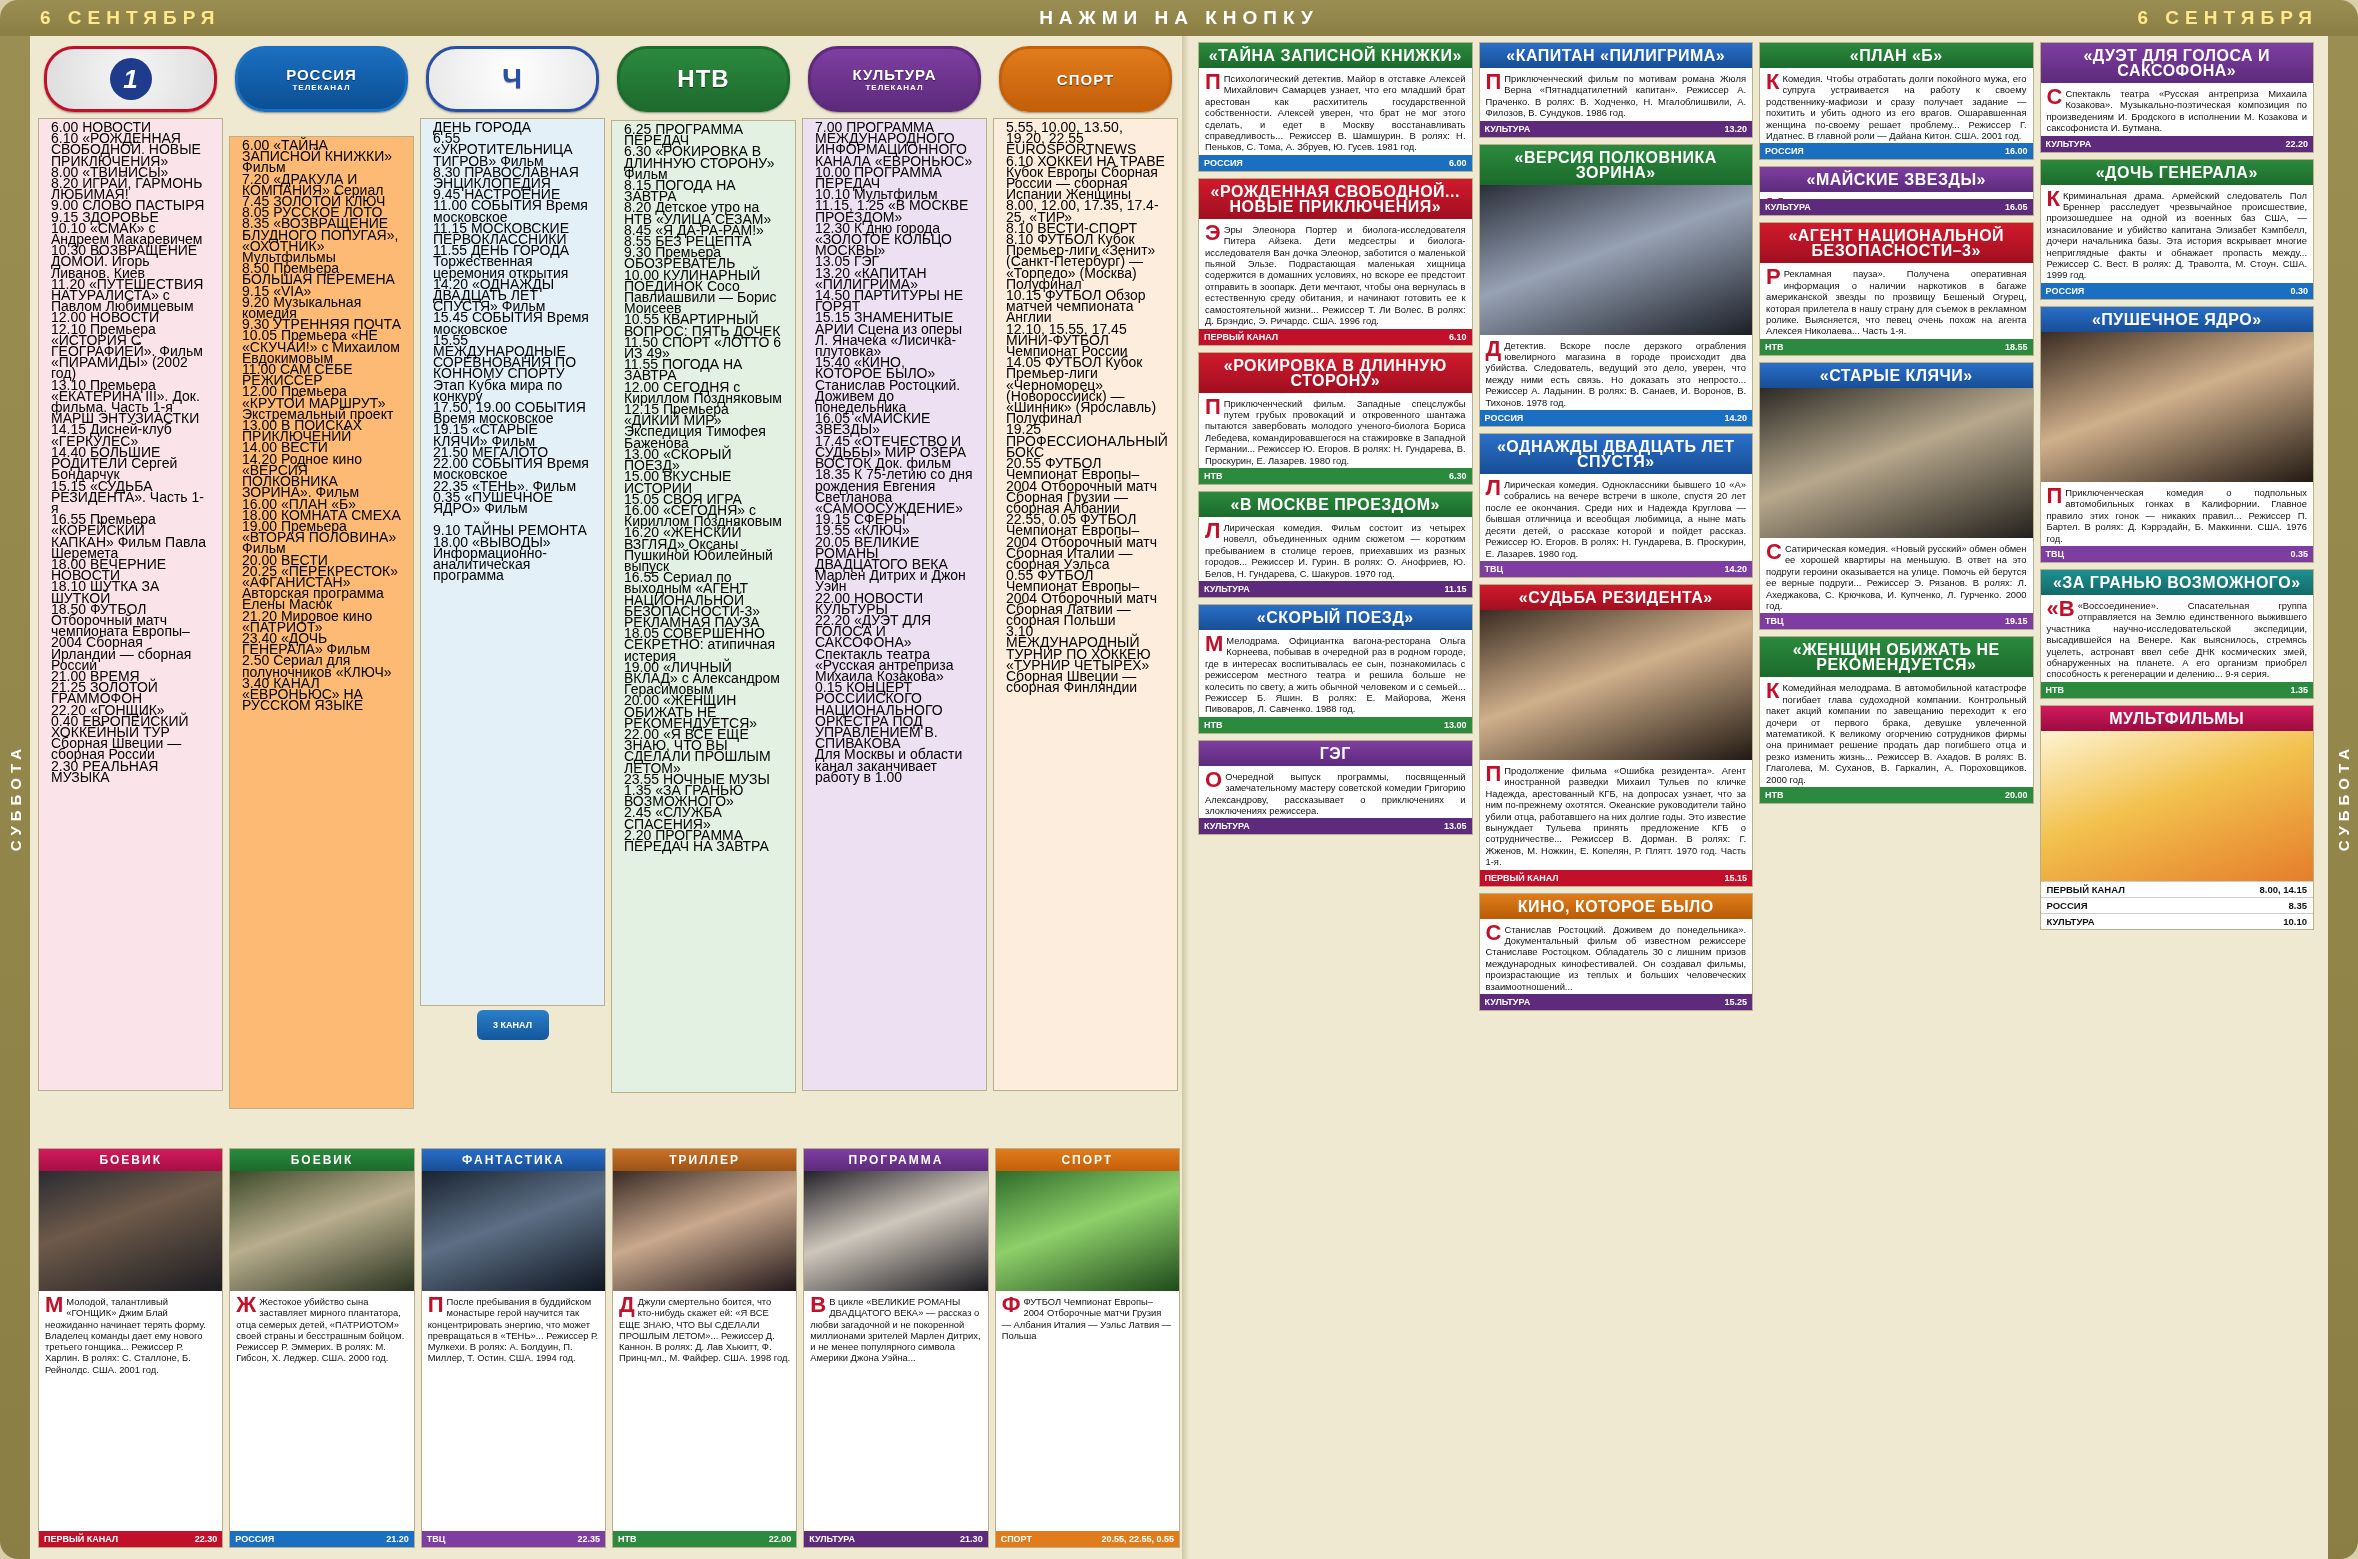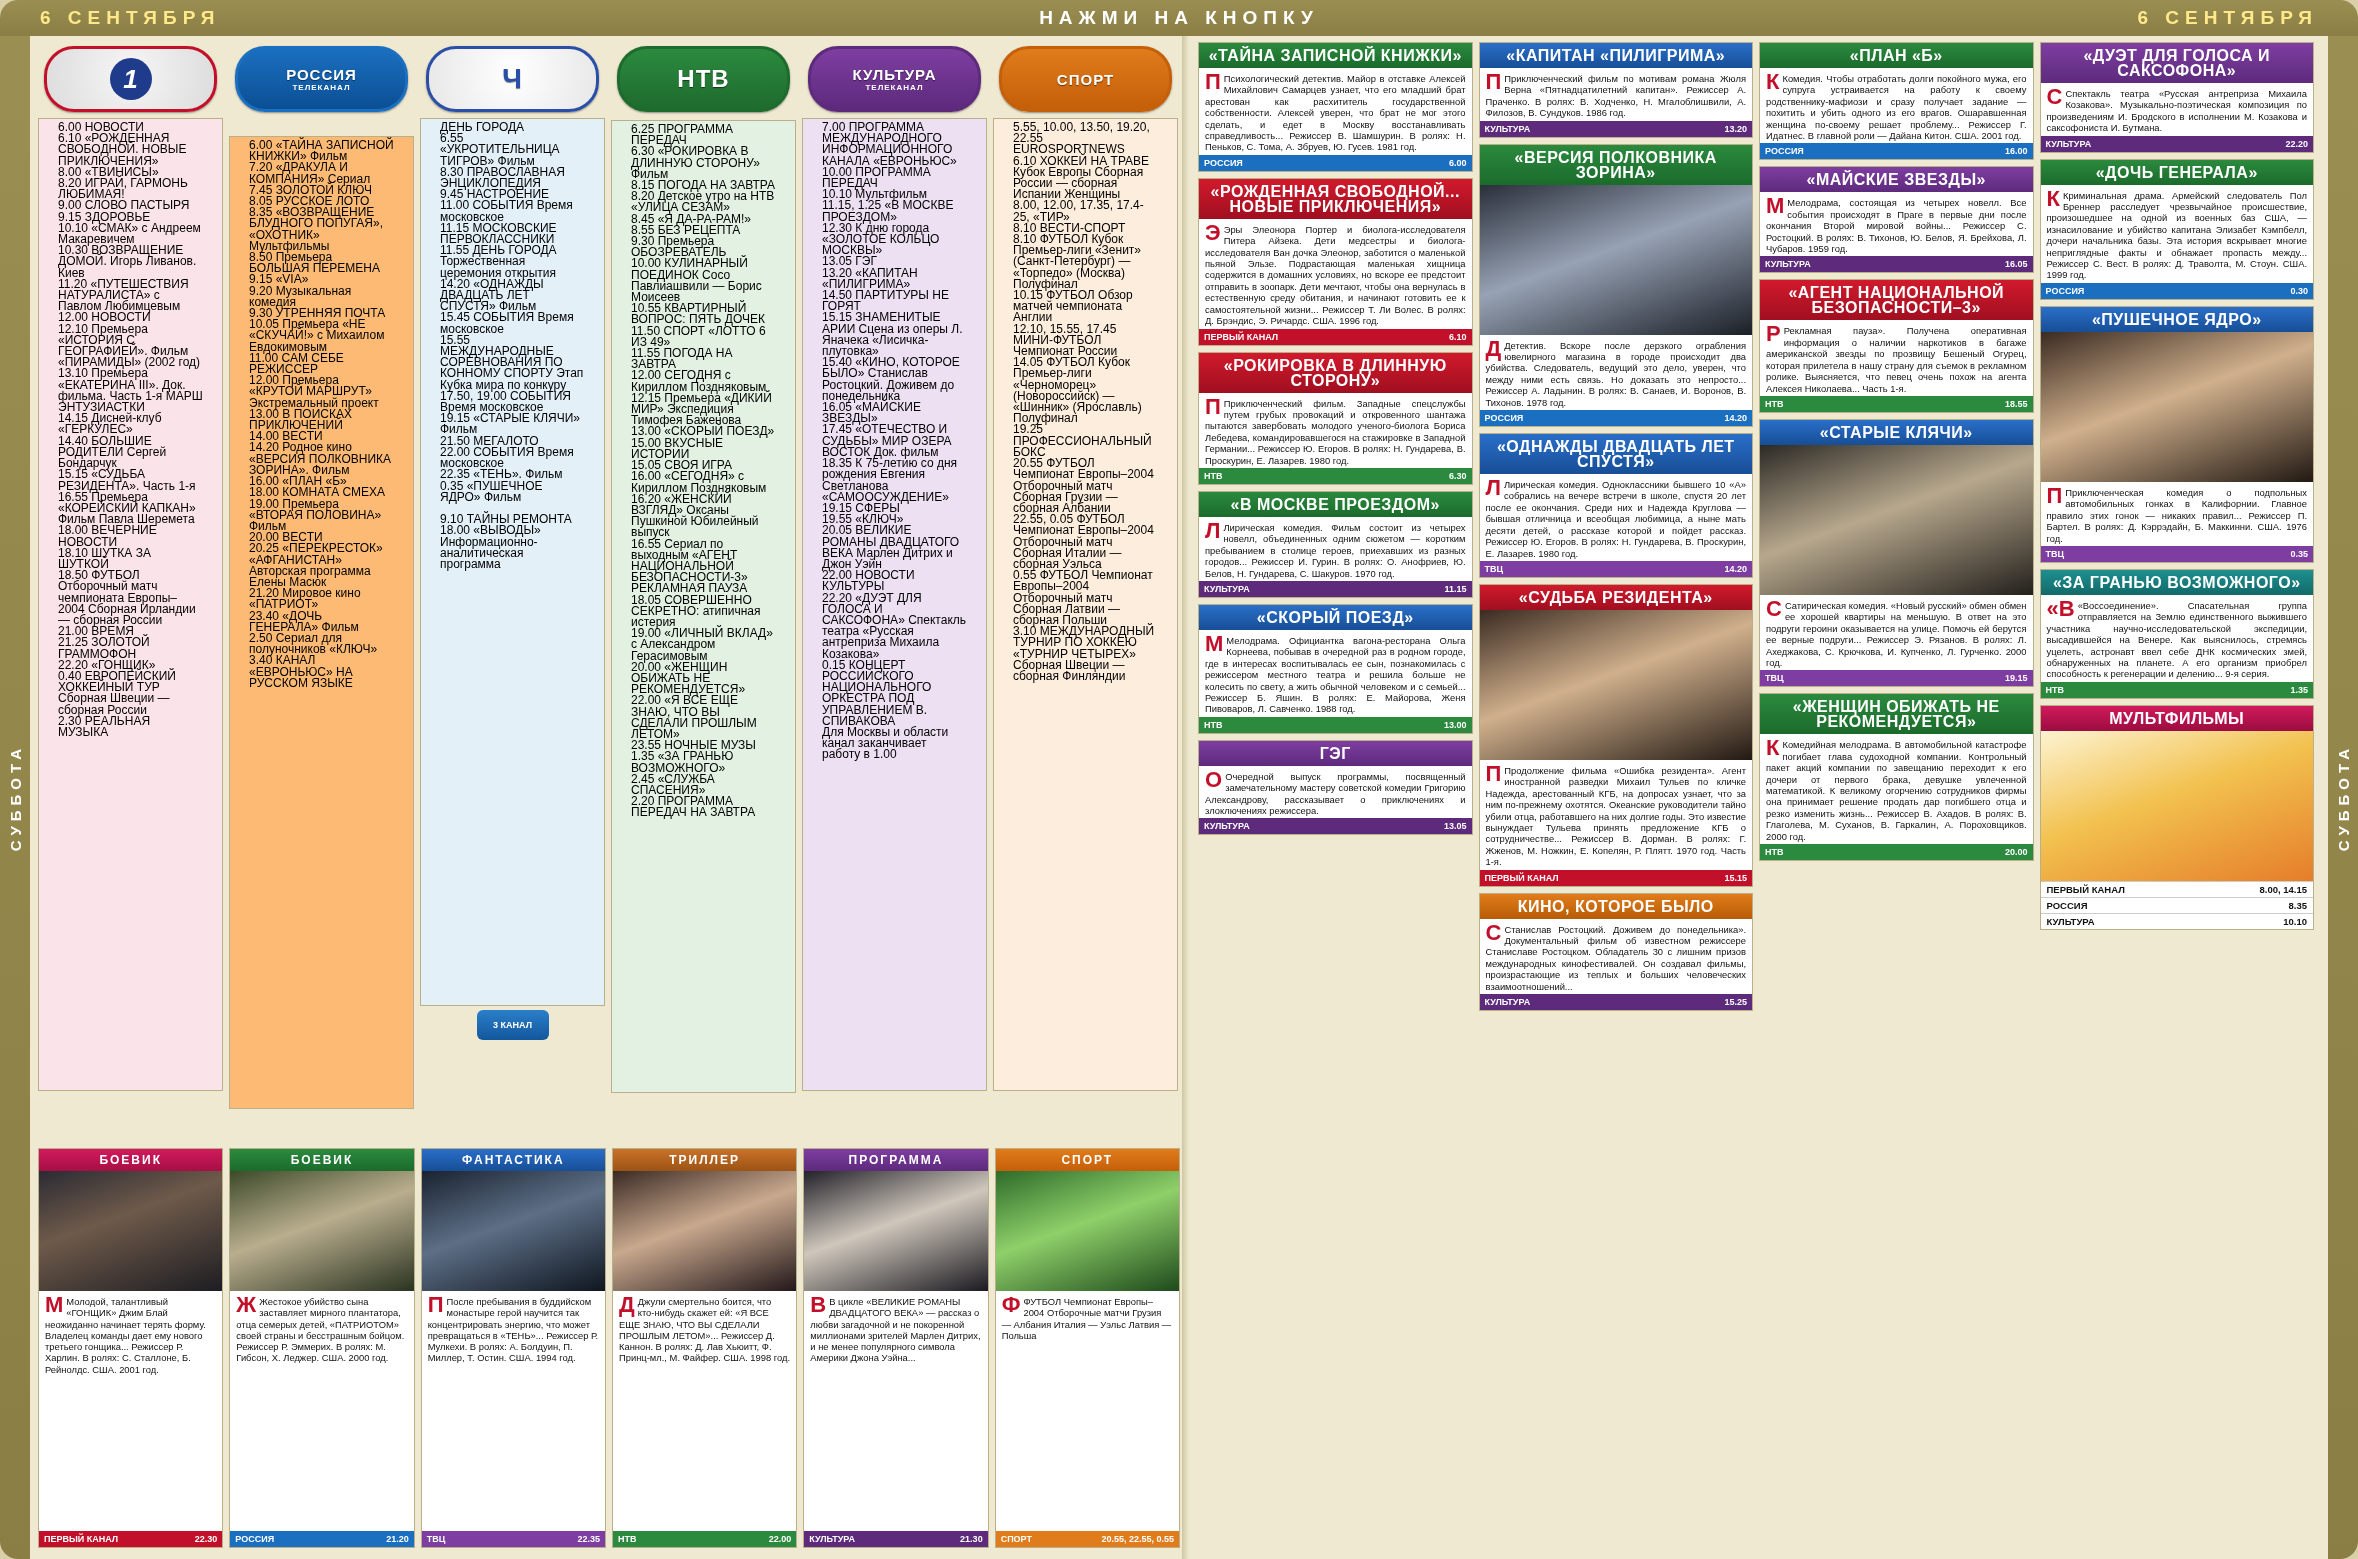--- a/index.html
+++ b/index.html
@@ -65,22 +65,22 @@
   .logo .lsub{font-size:8px;letter-spacing:1px;display:block;}
   .l1{background:radial-gradient(circle at 50% 40%,#f6f6f6,#dcdcdc);border:3px solid #c3102a;}
   .l1 .ball{width:42px;height:42px;border-radius:50%;background:#1f3b8c;display:flex;align-items:center;justify-content:center;color:#fff;font-size:26px;font-style:italic;}
   .l2{background:linear-gradient(#1b6fc0,#0b4f94);border:3px solid #1b6fc0;flex-direction:column;}
   .l3{background:radial-gradient(circle at 50% 40%,#ffffff,#e7e7e7);border:3px solid #2a4fa8;color:#2a4fa8;}
   .l4{background:linear-gradient(#2b8a3e,#1e6b2e);border:3px solid #1e6b2e;flex-direction:column;}
   .l5{background:linear-gradient(#7e3ea1,#5d2a7c);border:3px solid #5d2a7c;flex-direction:column;}
   .l6{background:linear-gradient(#e07c1b,#c45f0a);border:3px solid #c45f0a;flex-direction:column;}
 
   .sched{
-    font-size:12px;line-height:11.2px;
-    padding:3px 19px;border:1px solid #b9b089;
+    font-size:14px;line-height:11.2px;
+    padding:3px 12px;border:1px solid #b9b089;
     height:965px;overflow:hidden;
   }
   .c1 .sched{background:#fbe3ea;}
   .c2 .sched{background:#fdba74;margin-top:24px;}
   .c3 .sched{background:#e3f0f8;}
   .c4 .sched{background:#e2f1e2;margin-top:8px;}
   .c5 .sched{background:#ece0f2;}
   .c6 .sched{background:#fdeddc;}
 
   .badge3{
@@ -508,21 +508,21 @@
           <div class="art">
             <div class="ahead h-green">«ПЛАН «Б»</div>
             <div class="atext"><span class="drop">К</span><span>Комедия. Чтобы отработать долги покойного мужа, его супруга устраивается на работу к своему родственнику-мафиози и сразу получает задание — похитить и убить одного из его врагов. Ошаравшенная женщина по-своему решает проблему... Режиссер Г. Идатнес. В главной роли — Дайана Китон. США. 2001 год.</span></div>
             <div class="afoot f2">
               <span>РОССИЯ</span>
               <span>16.00</span>
             </div>
           </div>
           <div class="art">
             <div class="ahead h-purple">«МАЙСКИЕ ЗВЕЗДЫ»</div>
-            <div class="atext"><span class="drop">М</span><span>Мелодрама, состоящая из четырех новелл. Все события происходят в Праге в первые дни после окончания Второй мировой войны... Режиссер С. Ростоцкий. В ролях: В. Тихонов, Ю. Белов, Я. Брейхова, Л. Чубаров. 1959 год.</span></div>
+            <div class="atext"><span class="drop">М</span></div>
             <div class="afoot f5">
               <span>КУЛЬТУРА</span>
               <span>16.05</span>
             </div>
           </div>
           <div class="art">
             <div class="ahead h-red">«АГЕНТ НАЦИОНАЛЬНОЙ БЕЗОПАСНОСТИ–3»</div>
             <div class="atext"><span class="drop">Р</span><span>Рекламная пауза». Получена оперативная информация о наличии наркотиков в багаже американской звезды по прозвищу Бешеный Огурец, которая прилетела в нашу страну для съемок в рекламном ролике. Выясняется, что певец очень похож на агента Алексея Николаева... Часть 1-я.</span></div>
             <div class="afoot f4">
               <span>НТВ</span>

